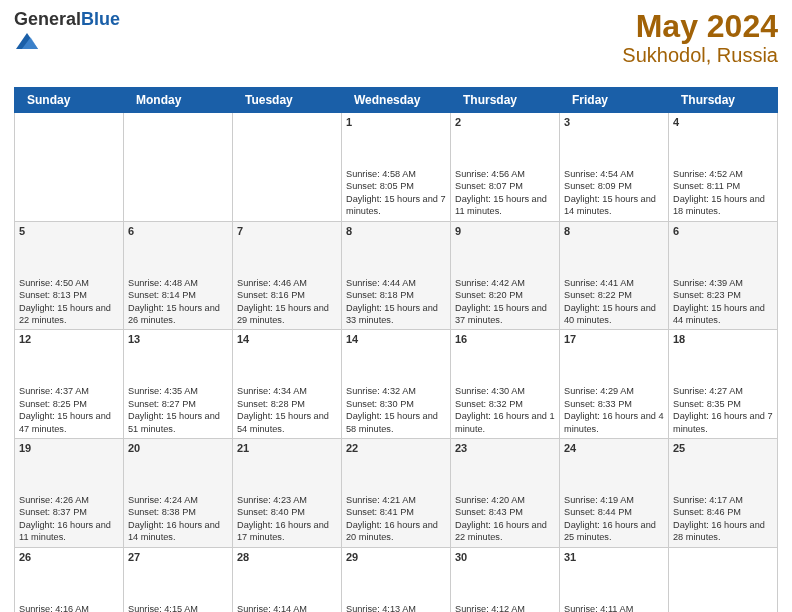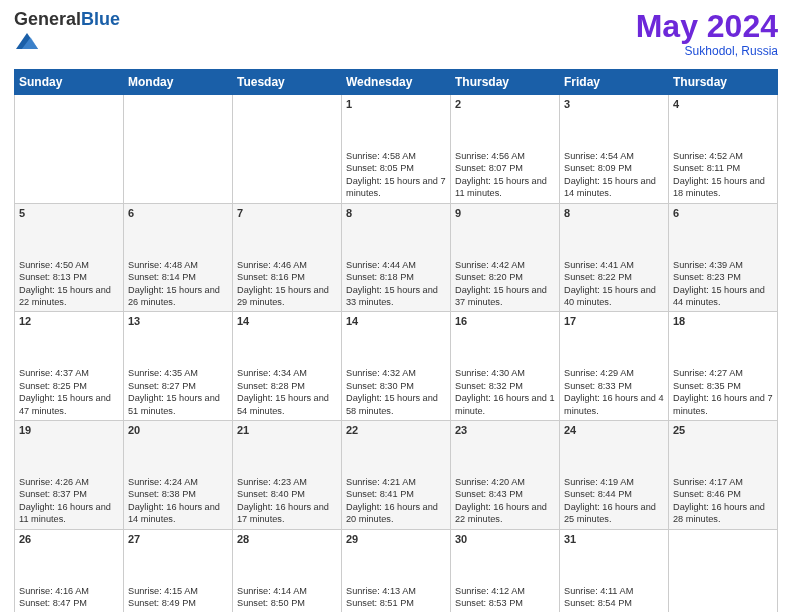--- a/index.html
+++ b/index.html
@@ -14,21 +14,21 @@
       width: 792px;
       height: 612px;
       padding: 10px 14px;
       display: flex;
       flex-direction: column;
     }
     .header {
       display: flex;
       justify-content: space-between;
       align-items: flex-start;
-      margin-bottom: 11px;
+      margin-bottom: 20px;
     }
     .logo {
       display: flex;
       align-items: center;
     }
     .logo-text {
       font-size: 18px;
       font-weight: bold;
       line-height: 1.1;
     }
@@ -38,41 +38,41 @@
       width: 22px;
       height: 22px;
       margin-left: 2px;
     }
     .title-block {
       text-align: right;
     }
     .title-month {
       font-size: 32px;
       font-weight: bold;
-      color: #6d28d9;
+      color: #a16207;
       line-height: 1;
     }
     .title-location {
-      font-size: 12px;
-      color: #1d4ed8;
+      font-size: 20px;
+      color: #a16207;
       margin-top: 2px;
     }
     .calendar {
       flex: 1;
       border: 1px solid #ccc;
       border-collapse: collapse;
       width: 100%;
       table-layout: fixed;
     }
     .calendar th {
       background-color: #1a5fa8;
       color: #fff;
       font-size: 12px;
       font-weight: bold;
-      padding: 5px 4px;
+      padding: 5px 12px;
       text-align: left;
       border: 1px solid #1a5fa8;
     }
     .calendar td {
       vertical-align: top;
       border: 1px solid #ccc;
       padding: 3px 4px;
       font-size: 9.5px;
       color: #333;
       height: 80px;

